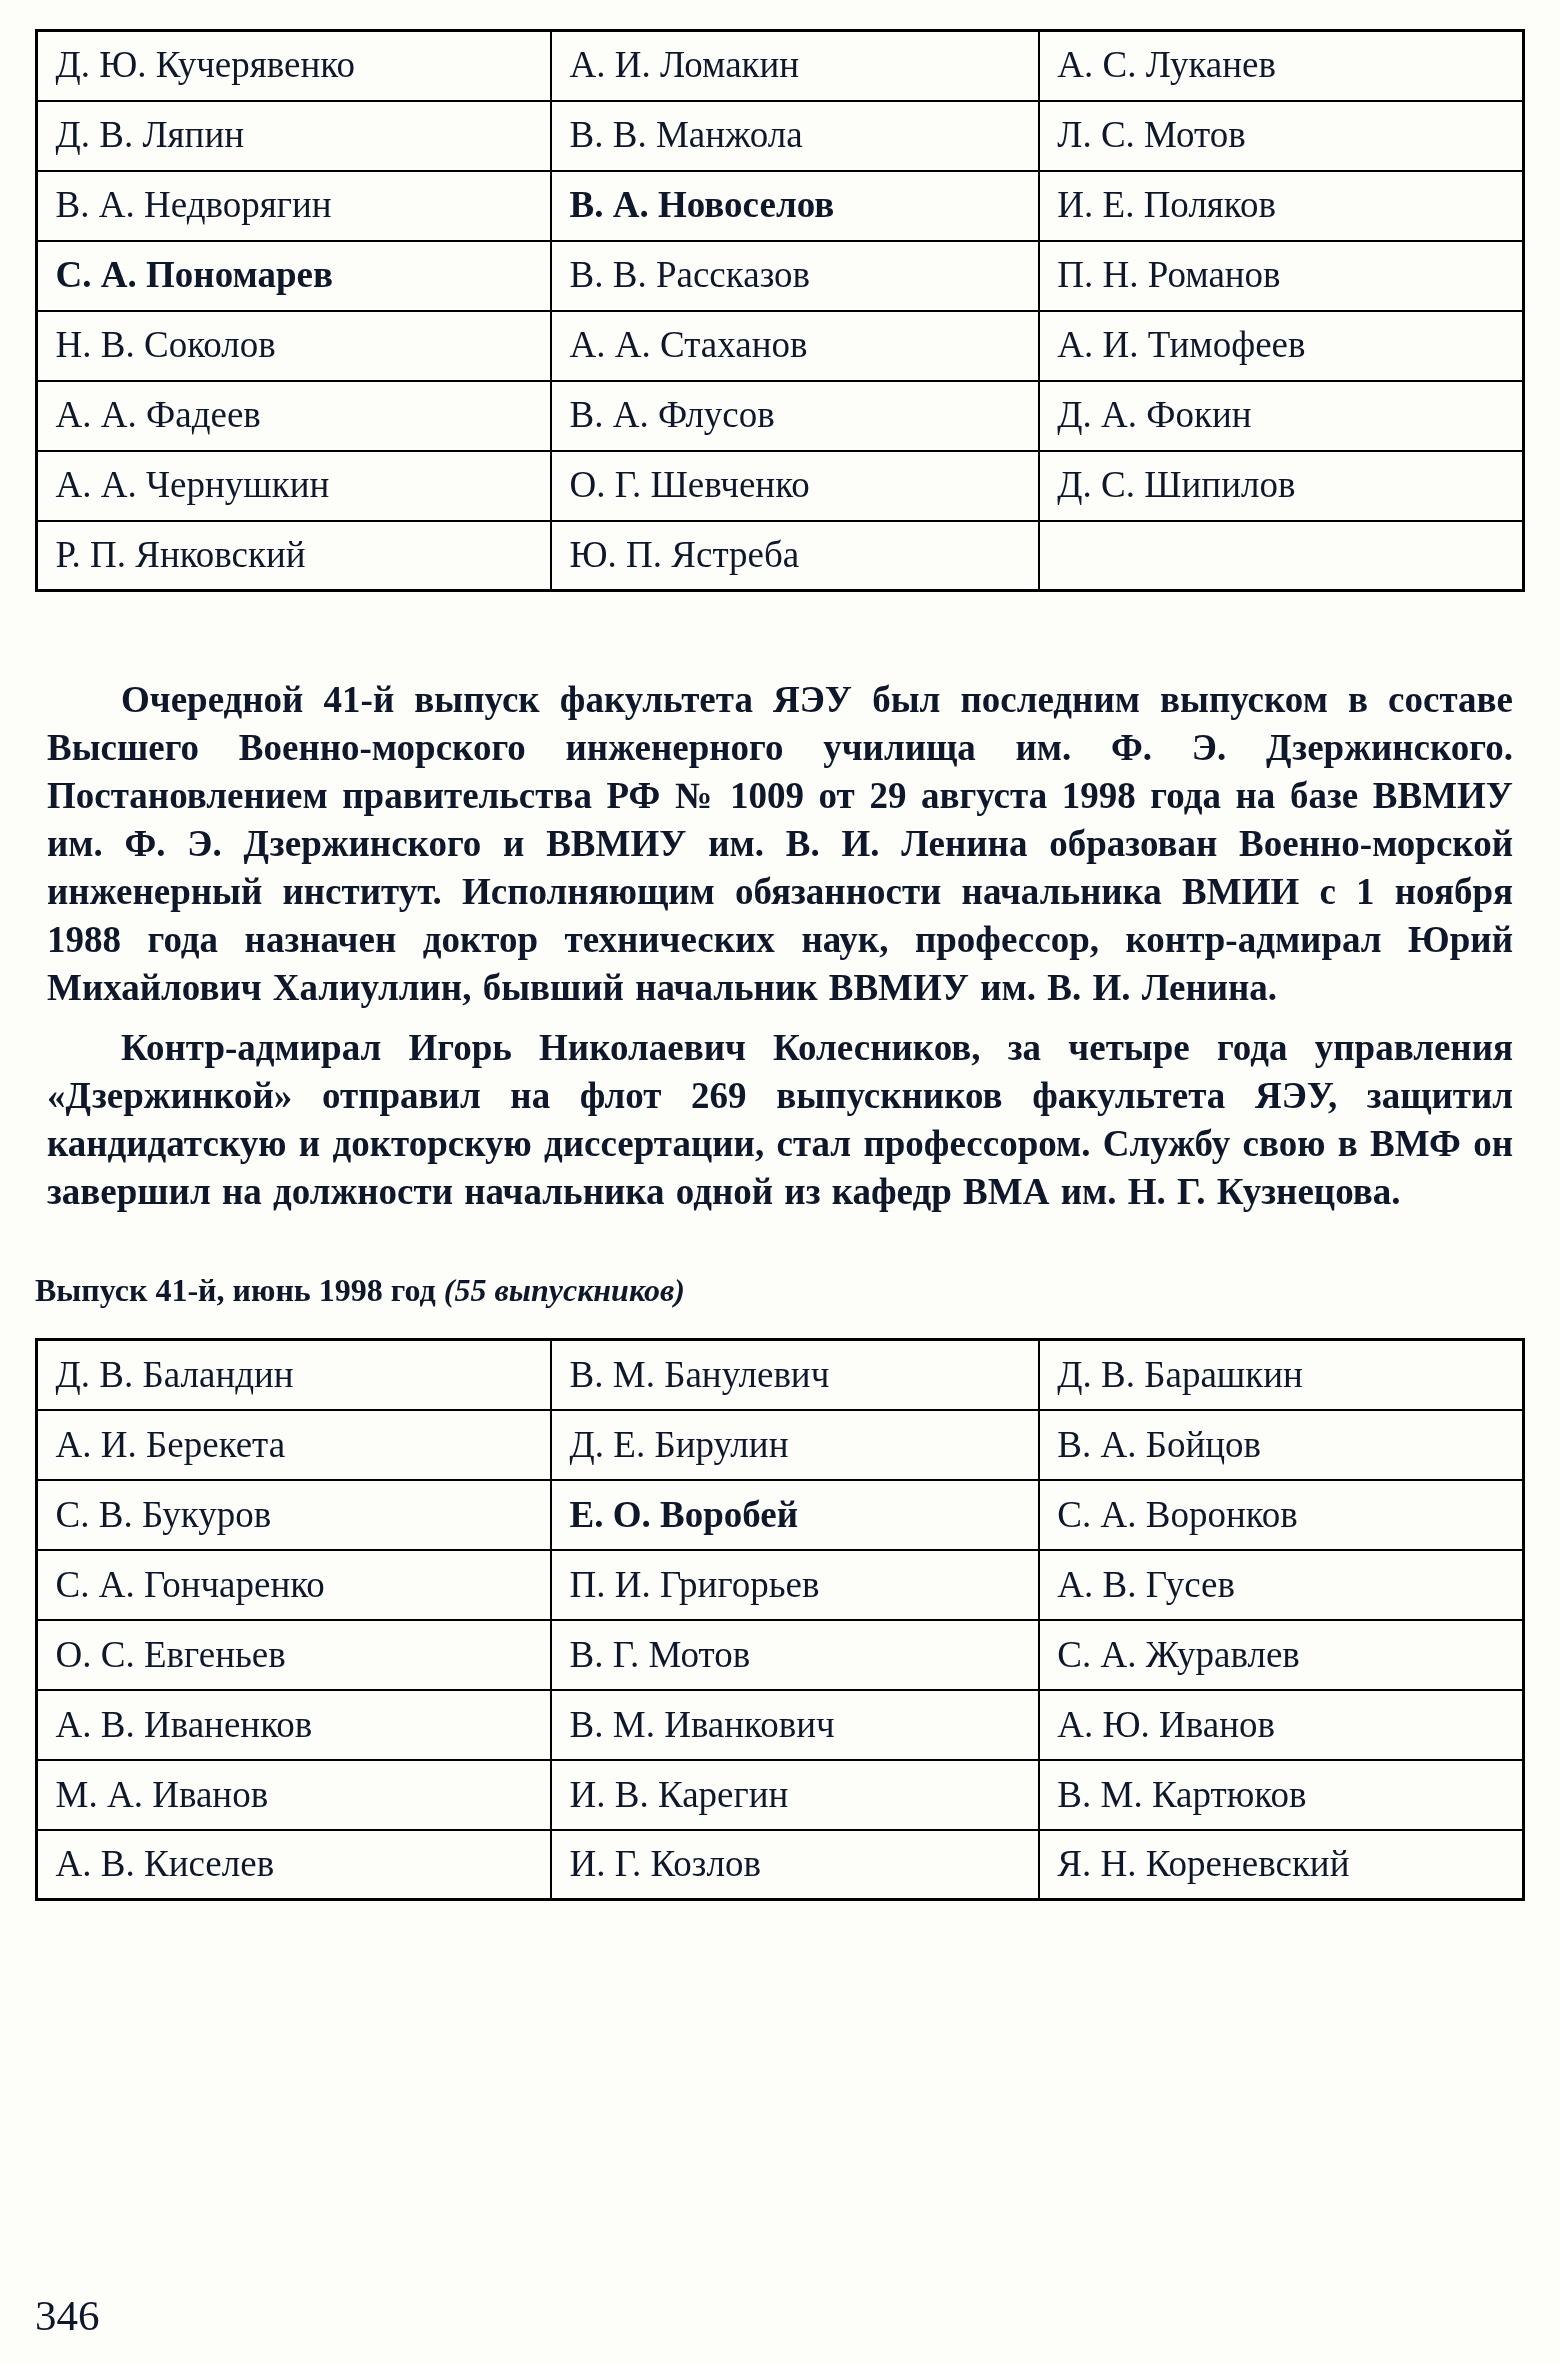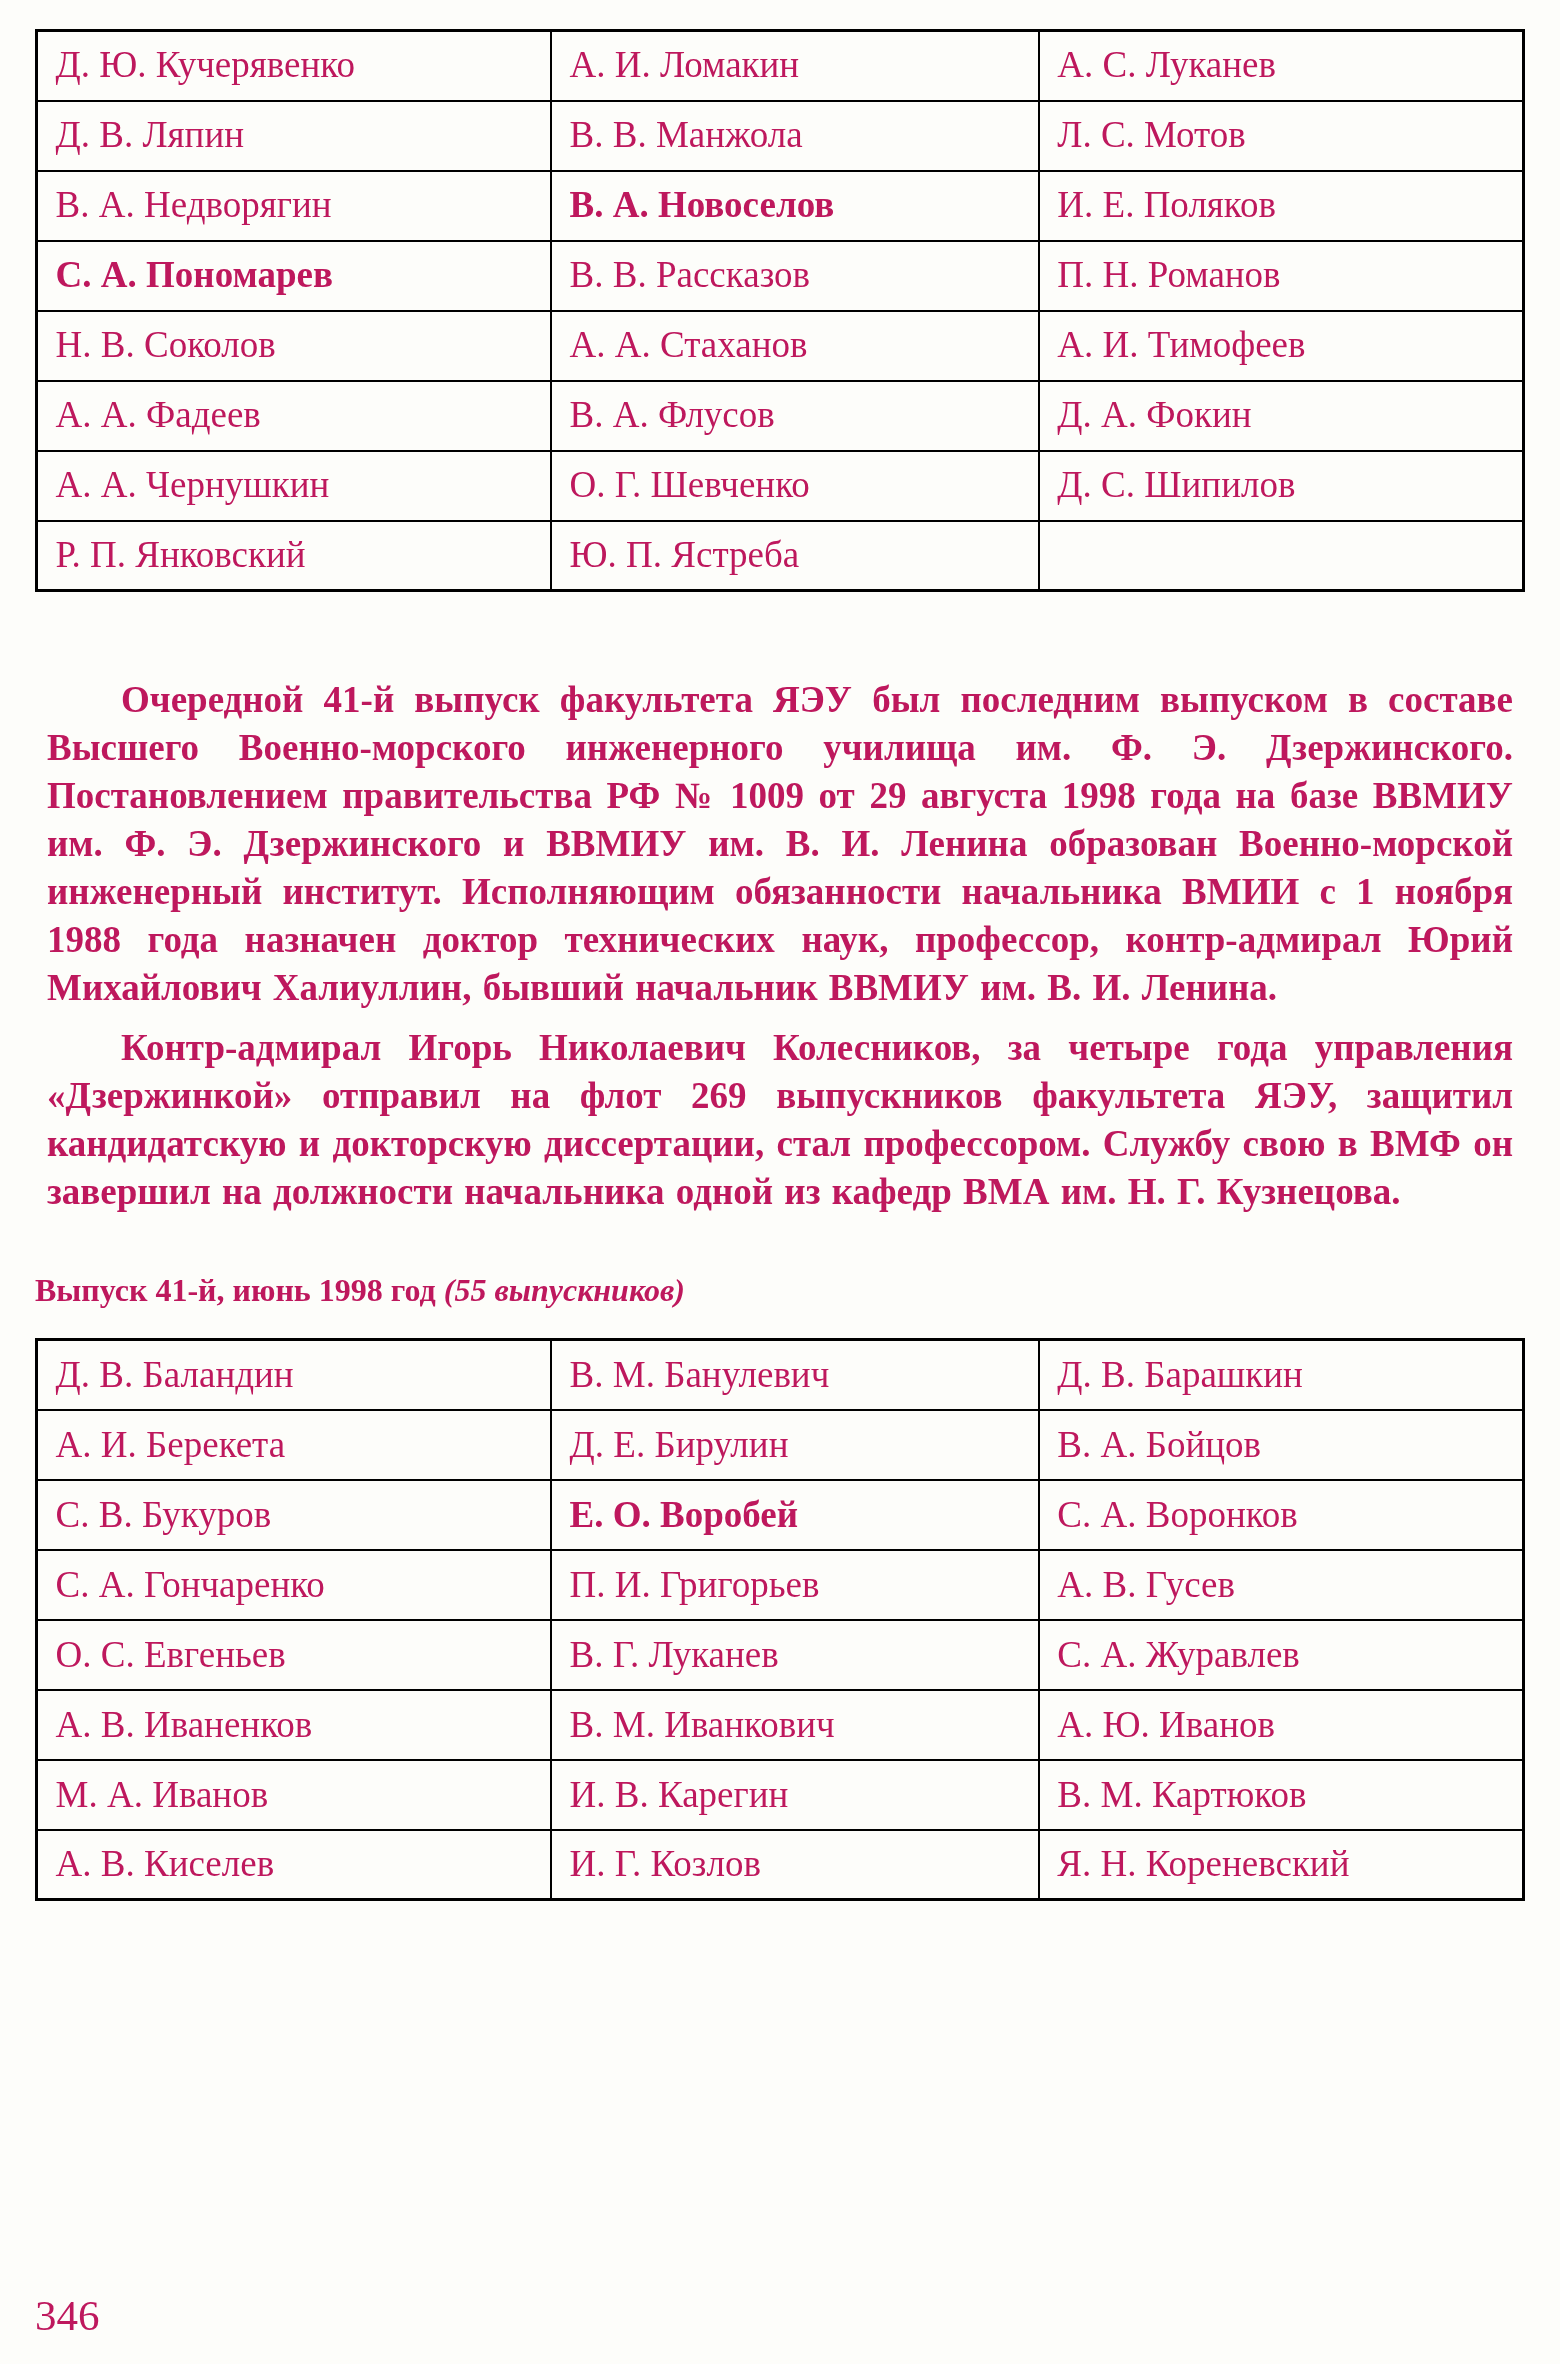--- a/index.html
+++ b/index.html
@@ -2,21 +2,21 @@
 <html lang="ru"><head>
 <meta charset="utf-8">
 <style>
   * { box-sizing: border-box; }
   html, body { margin: 0; padding: 0; background: #d9d9d9; }
   .page {
     width: 1560px;
     height: 2365px;
     margin: 0 auto;
     background: #fdfdfa;
-    color: #be185d;
+    color: #0f172a;
     font-family: "Liberation Serif", "DejaVu Serif", serif;
     padding: 29px 35px 25px 35px;
     position: relative;
     overflow: hidden;
   }
   table.roster {
     width: 100%;
     border-collapse: collapse;
     border: 3.9px solid #000;
     table-layout: fixed;
@@ -146,21 +146,21 @@
           <td class="bold">Е. О. Воробей</td>
           <td>С. А. Воронков</td>
         </tr>
         <tr>
           <td>С. А. Гончаренко</td>
           <td>П. И. Григорьев</td>
           <td>А. В. Гусев</td>
         </tr>
         <tr>
           <td>О. С. Евгеньев</td>
-          <td>В. Г. Луканев</td>
+          <td>В. Г. Мотов</td>
           <td>С. А. Журавлев</td>
         </tr>
         <tr>
           <td>А. В. Иваненков</td>
           <td>В. М. Иванкович</td>
           <td>А. Ю. Иванов</td>
         </tr>
         <tr>
           <td>М. А. Иванов</td>
           <td>И. В. Карегин</td>

